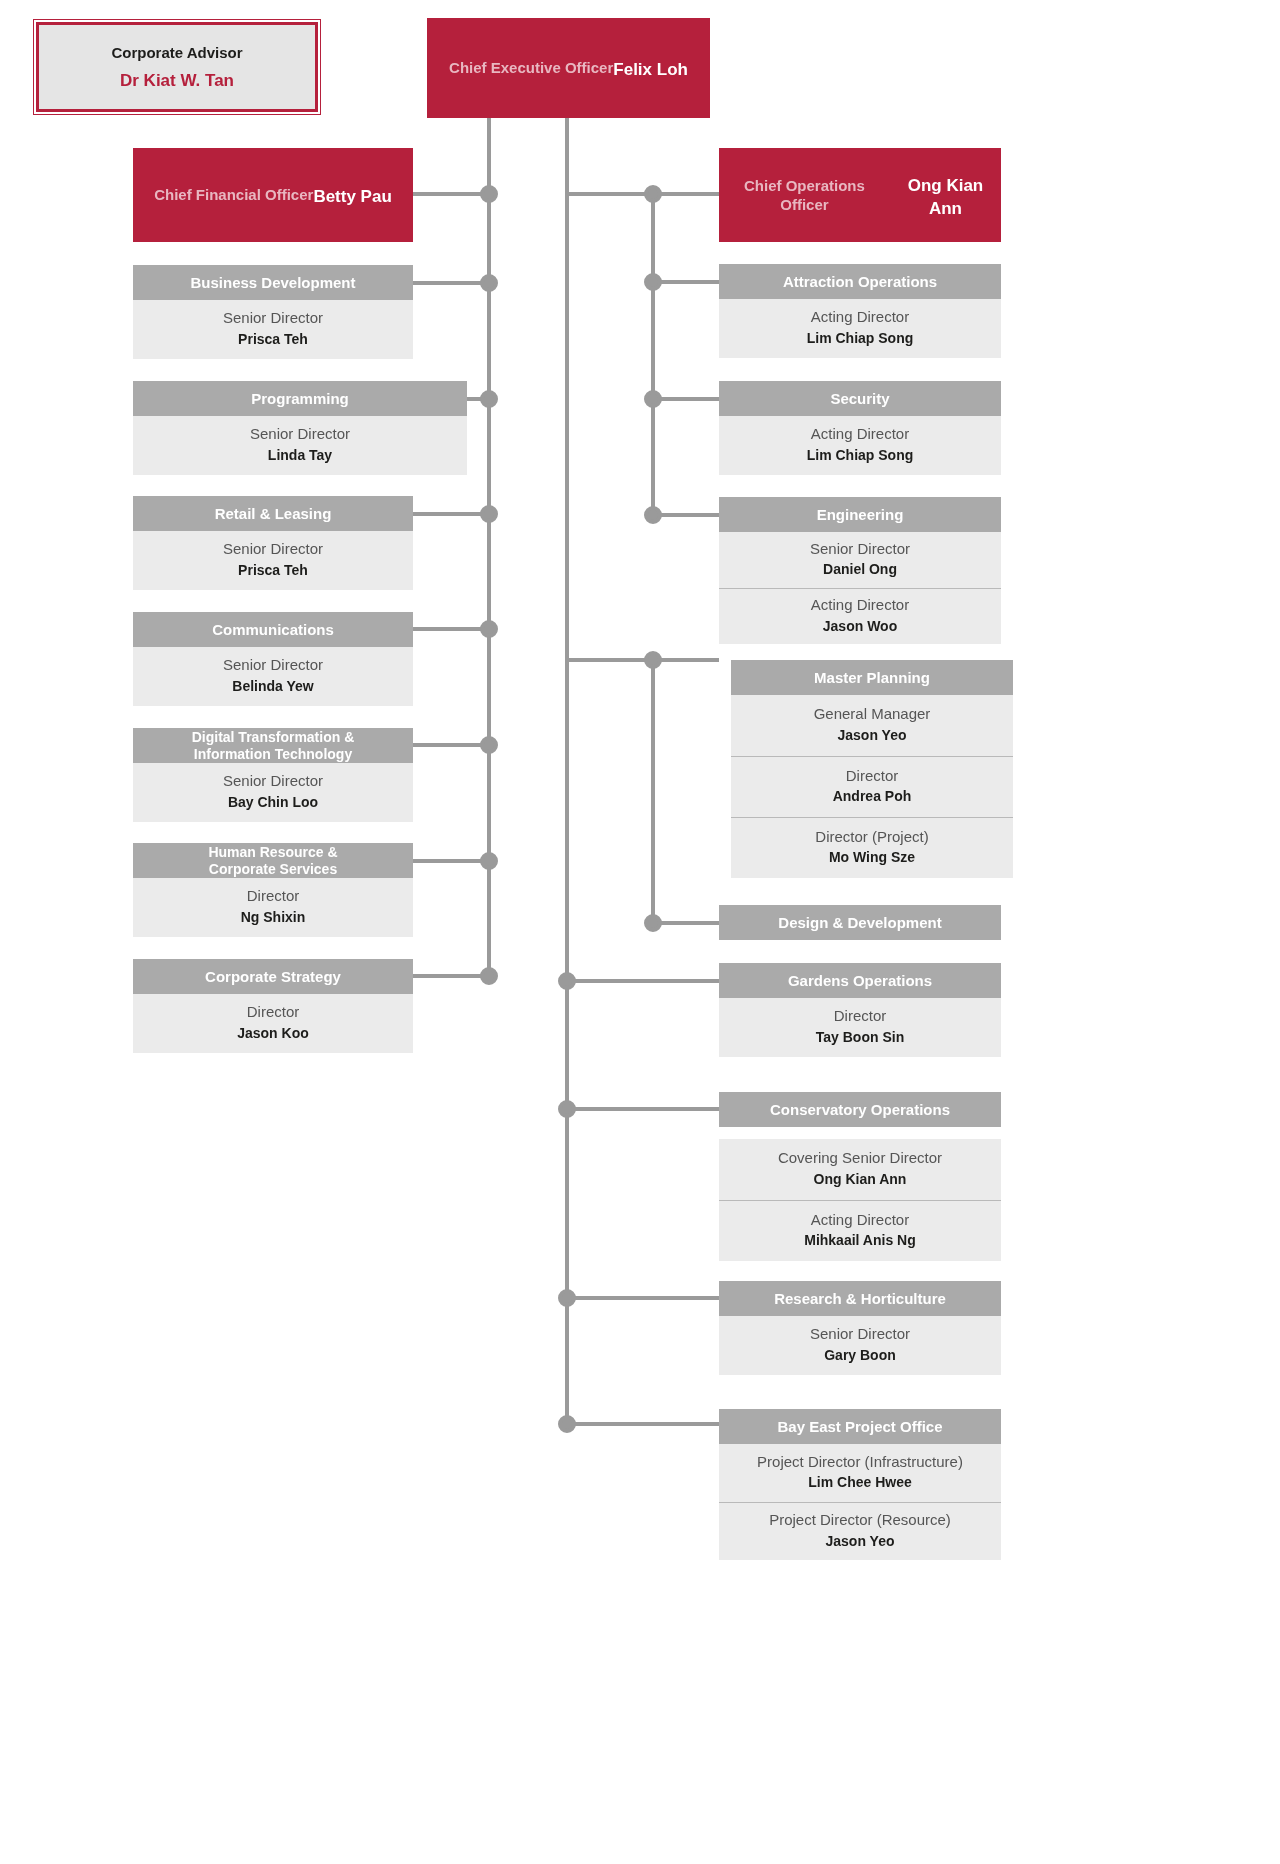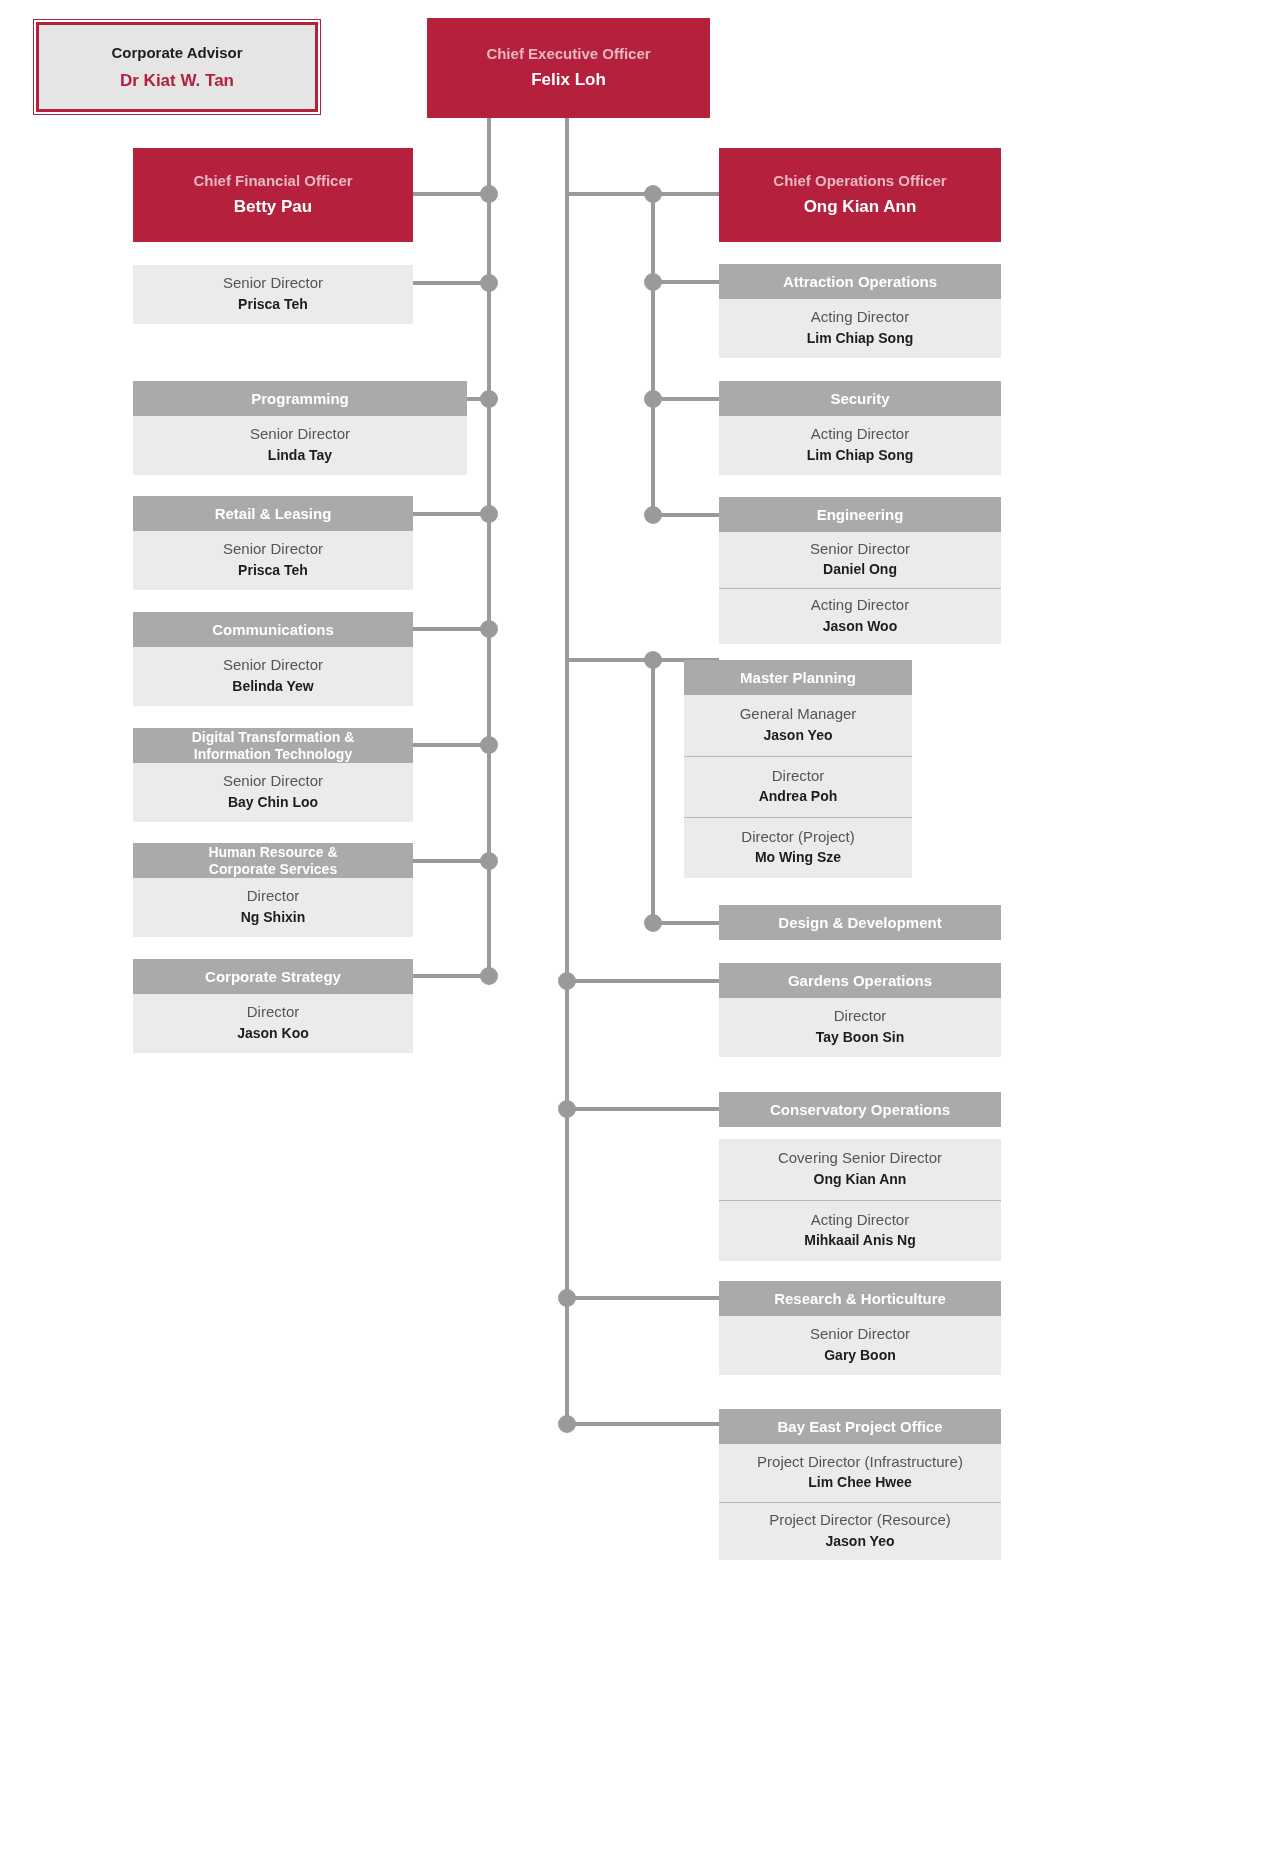--- a/index.html
+++ b/index.html
@@ -36,21 +36,21 @@
   .node {
     position: absolute;
     z-index: 2;
     box-sizing: border-box;
   }
 
   
   .exec-box {
     background: #b5203c;
     display: flex;
-    flex-direction: column;
+    flex-direction: row;
     align-items: center;
     justify-content: center;
     box-sizing: border-box;
   }
   .exec-title {
     color: #e8b7c1;
     font-size: 15px;
     font-weight: bold;
     line-height: 1.3;
     text-align: center;
@@ -212,20 +212,21 @@
     <div class="exec-title">Chief Financial Officer</div>
     <div class="exec-name">Betty Pau</div>
   </div>
 
   <div class="node exec-box" style="left:719px; top:148px; width:282px; height:94px;">
     <div class="exec-title">Chief Operations Officer</div>
     <div class="exec-name">Ong Kian Ann</div>
   </div>
 
   <div class="unit" style="left:133px; top:265px; width:280px;">
+    <div class="unit-header" style="height:35px;">Business Development</div>
     <div class="unit-body" style="height:59px;">
       <div class="person" style="height:59px;">
         <div class="person-role">Senior Director</div>
         <div class="person-name">Prisca Teh</div>
       </div>
     </div>
   </div>
 
   <div class="unit" style="left:133px; top:381px; width:334px;">
     <div class="unit-header" style="height:35px;">Programming</div>
@@ -316,21 +317,21 @@
         <div class="person-role">Senior Director</div>
         <div class="person-name">Daniel Ong</div>
       </div>
       <div class="person" style="height:56px;">
         <div class="person-role">Acting Director</div>
         <div class="person-name">Jason Woo</div>
       </div>
     </div>
   </div>
 
-  <div class="unit" style="left:684px; top:660px; width:228px;border-radius:24px;">
+  <div class="unit" style="left:731px; top:660px; width:282px;border-radius:24px;">
     <div class="unit-header" style="height:35px;">Master Planning</div>
     <div class="unit-body" style="height:183px;">
       <div class="person" style="height:61px;">
         <div class="person-role">General Manager</div>
         <div class="person-name">Jason Yeo</div>
       </div>
       <div class="person" style="height:61px;">
         <div class="person-role">Director</div>
         <div class="person-name">Andrea Poh</div>
       </div>

